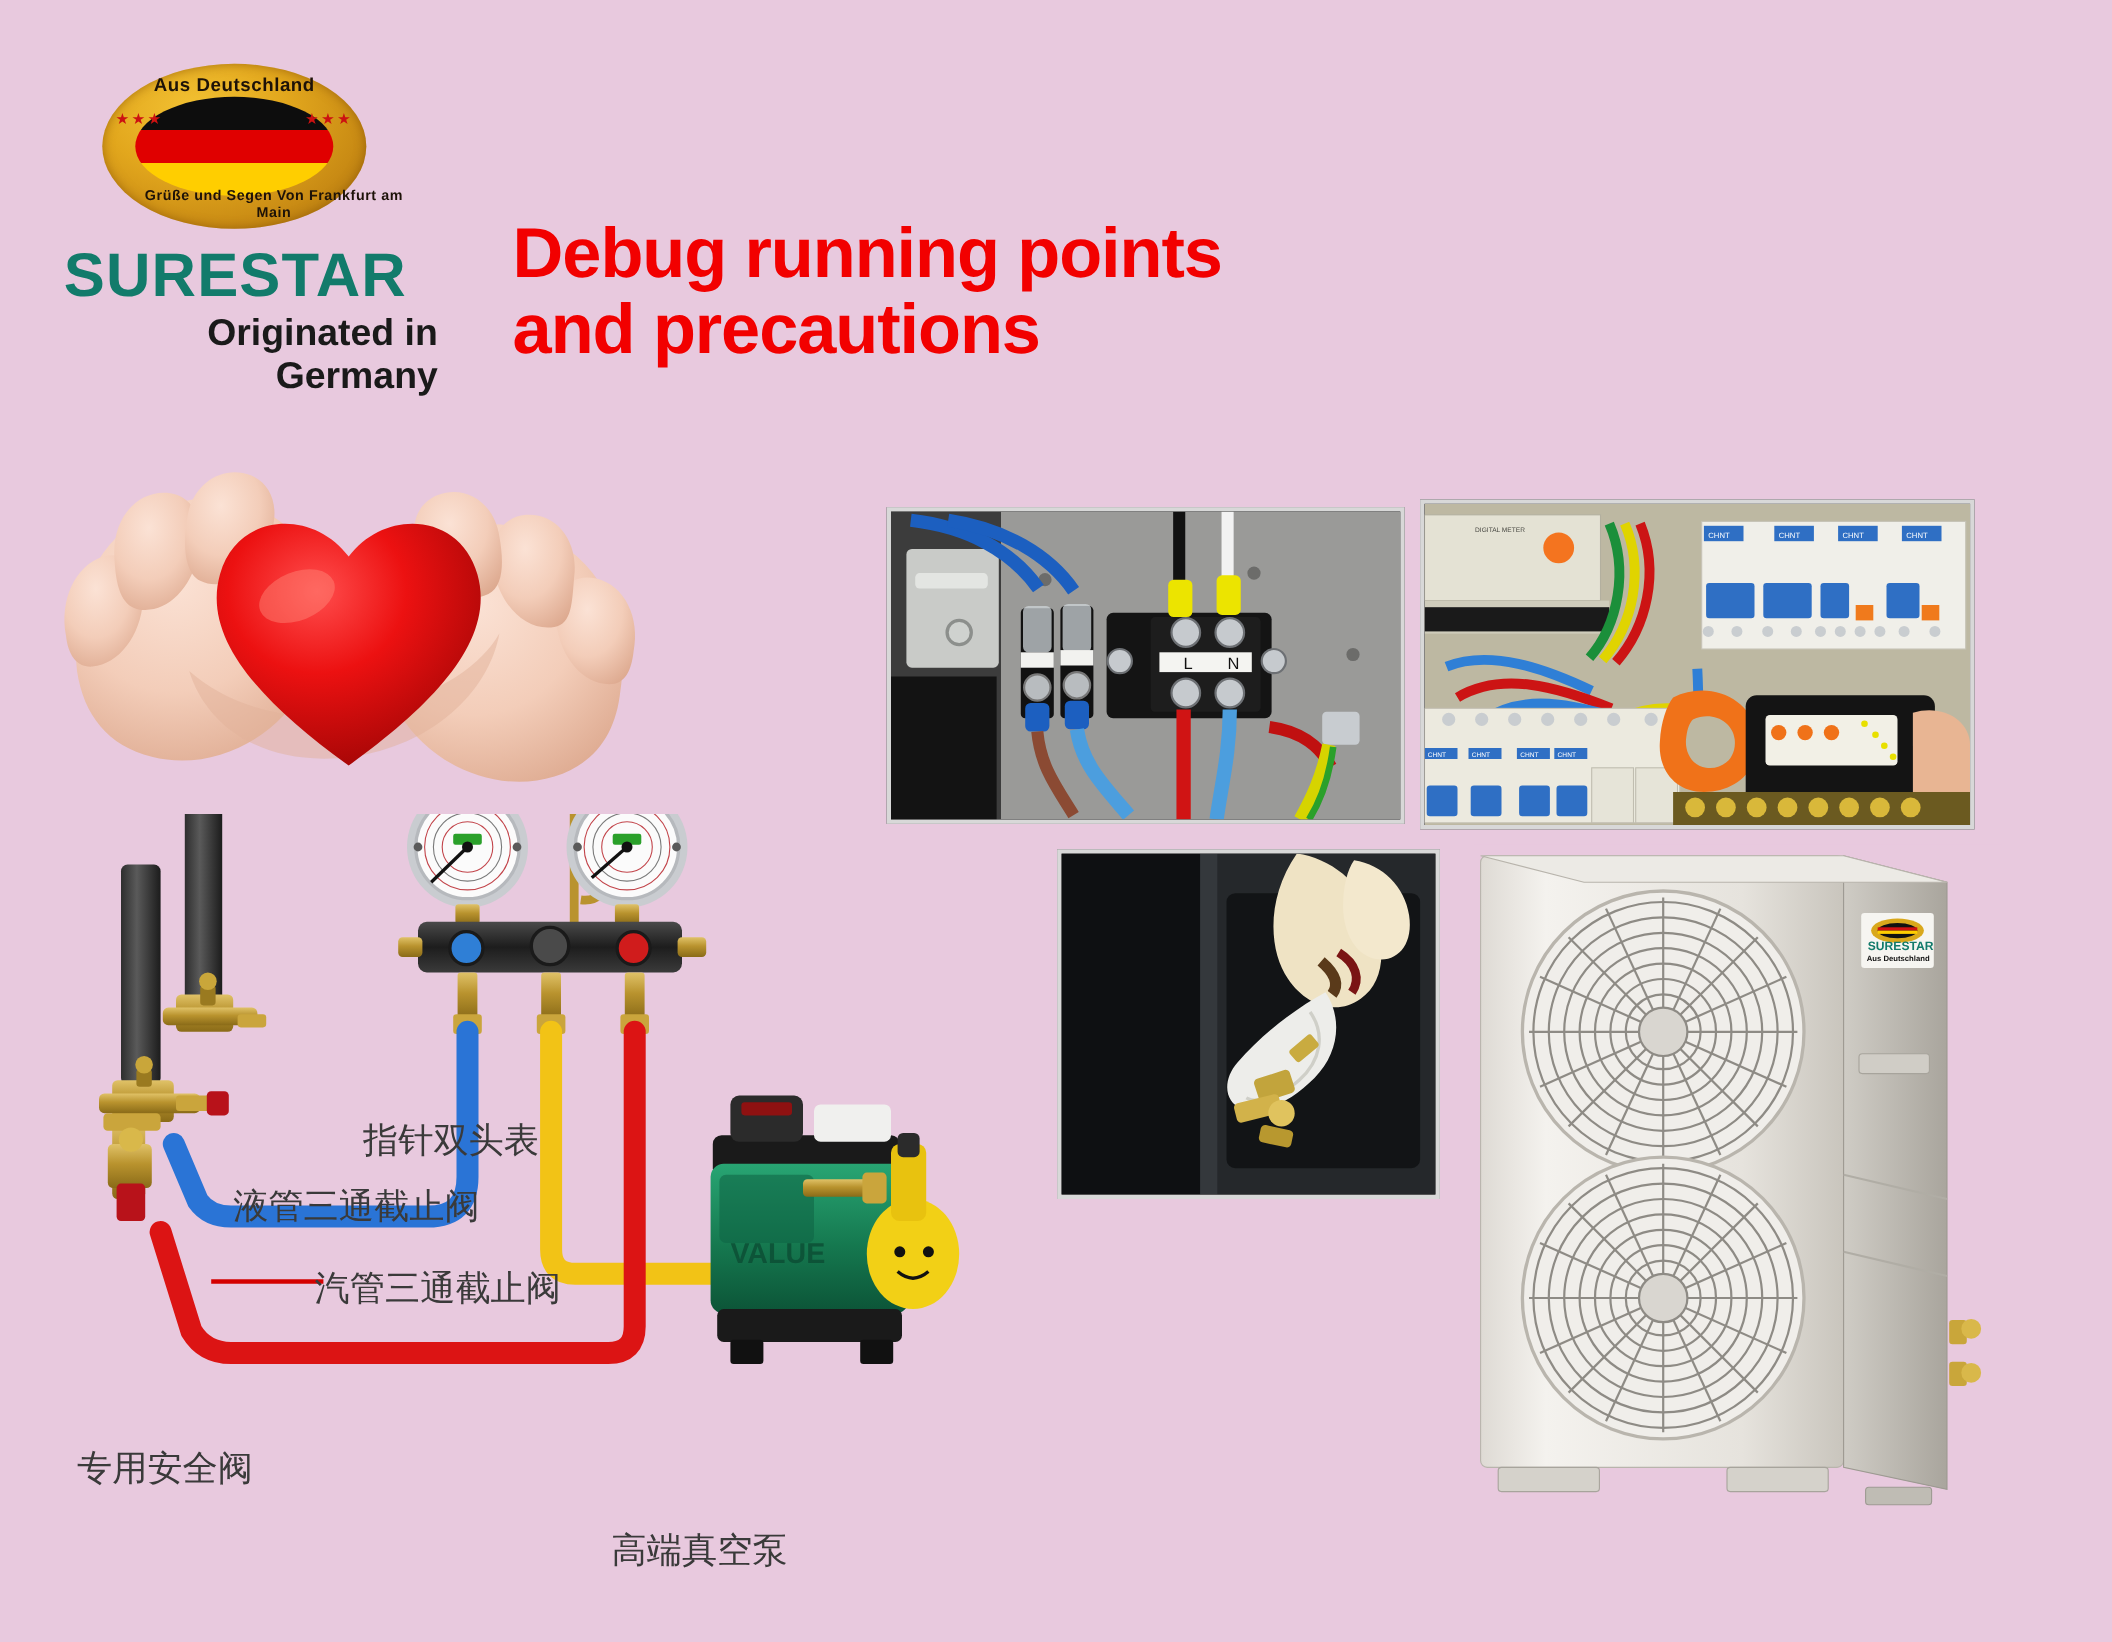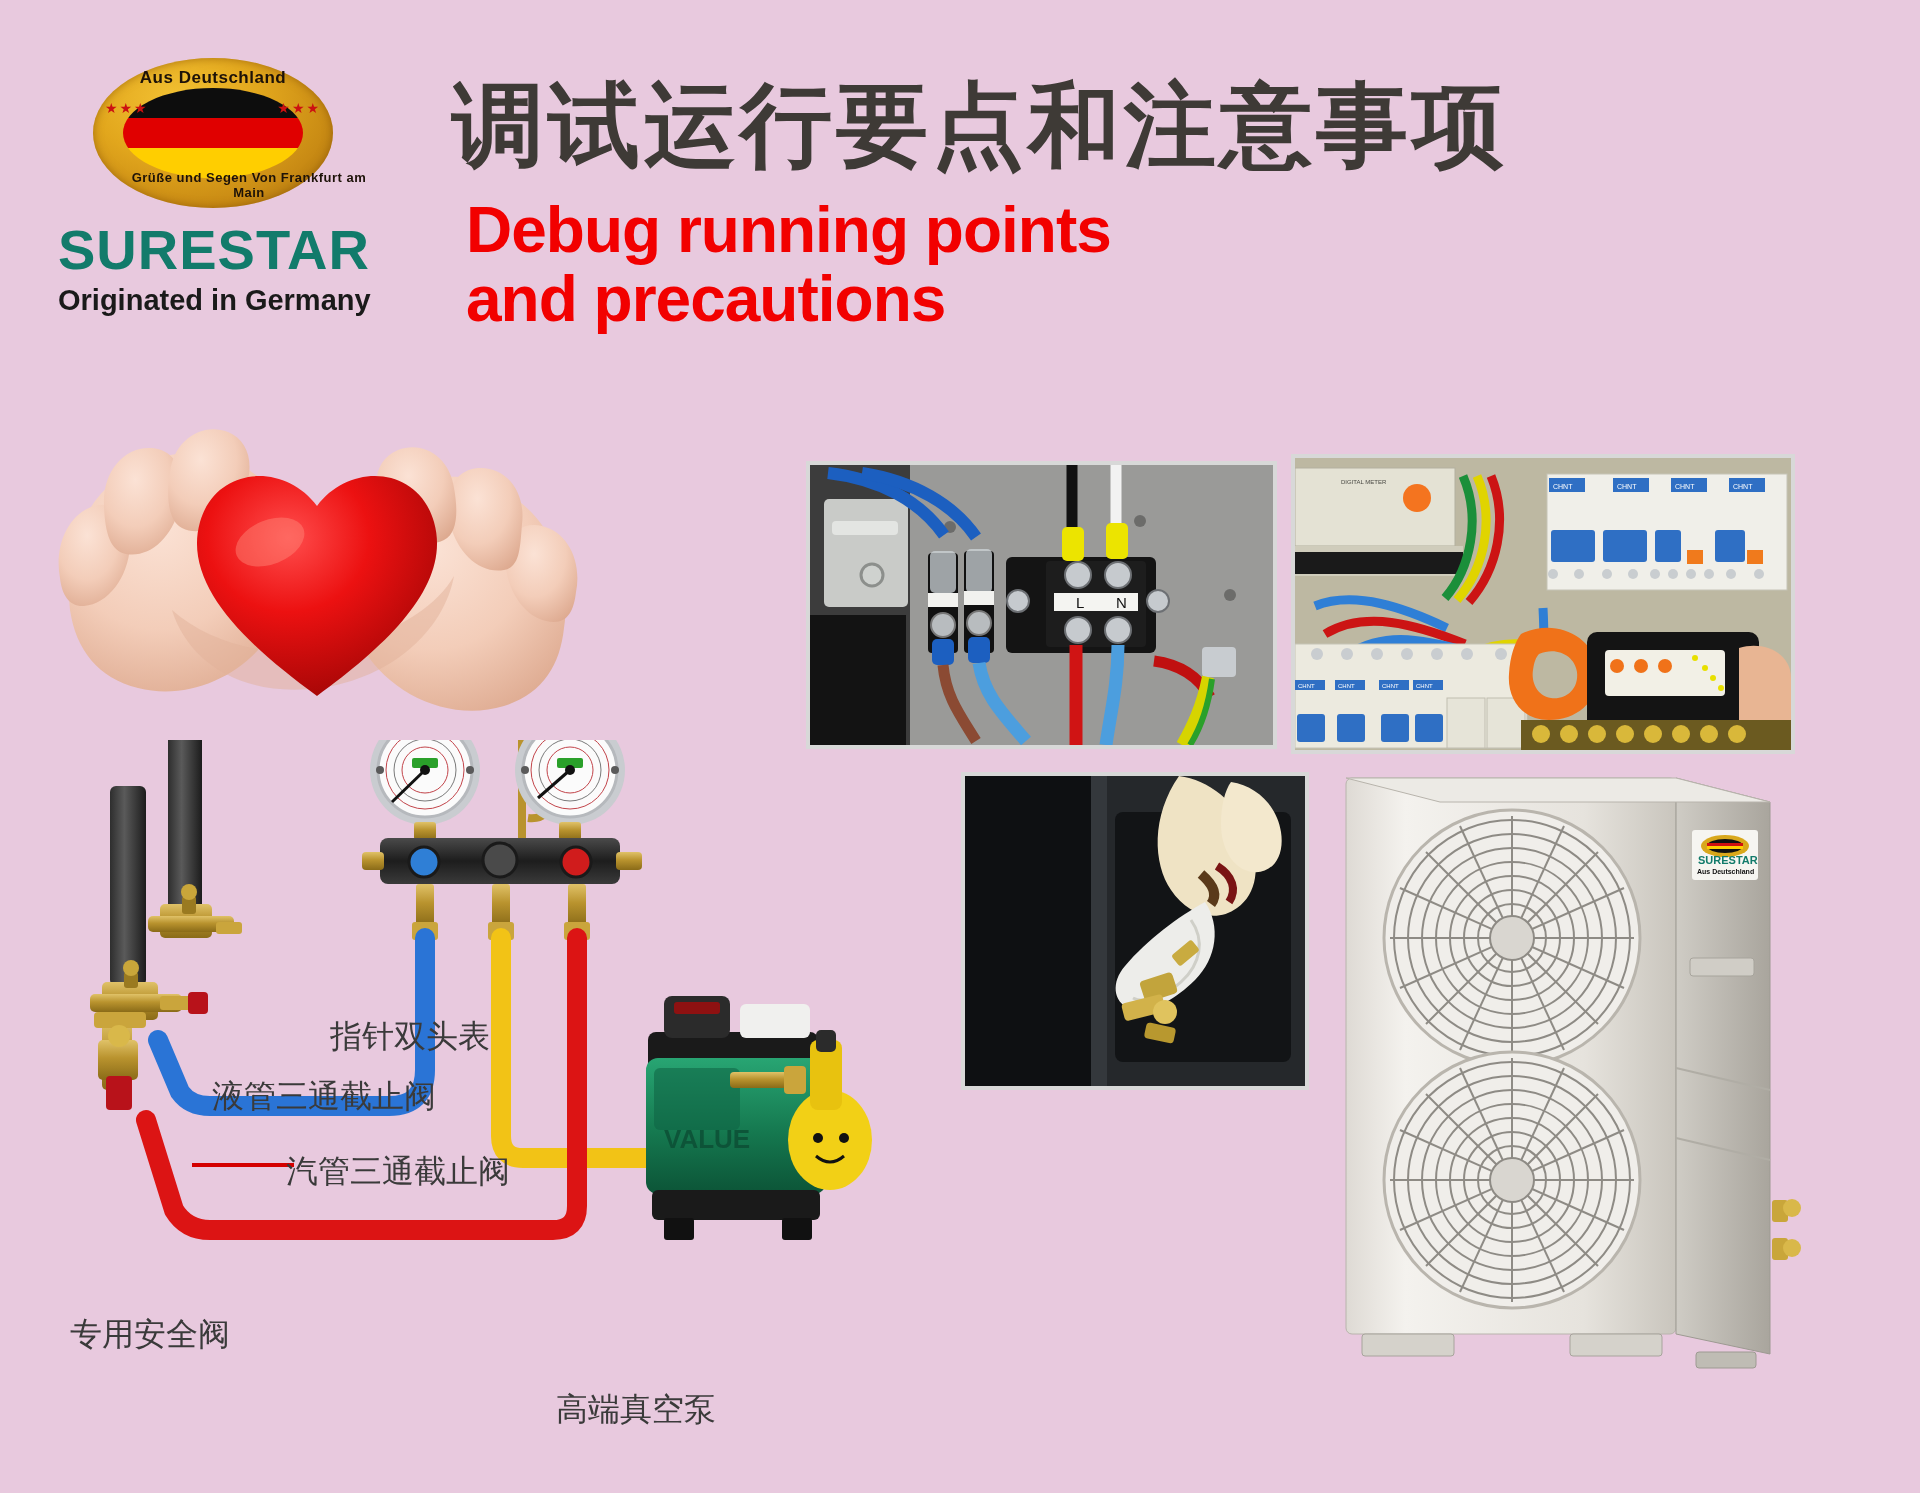--- a/index.html
+++ b/index.html
@@ -45,22 +45,23 @@
   .seal-stars.left { left: 12px; }
   .seal-stars.right { right: 12px; }
 
   .brand-name {
     margin-top: 14px;
     font-size: 56px; font-weight: bold; color: #127b6b;
     letter-spacing: 1px; line-height: 1; font-family: "Liberation Sans", sans-serif;
   }
   .brand-tagline {
     margin-top: 6px;
-    font-size: 29px; font-weight: bold; color: #1a1a1a;
+    font-size: 34px; font-weight: bold; color: #1a1a1a;
     font-family: "Liberation Sans", sans-serif;
+    text-align: right;
   }
 
   
   #title-zh {
     position: absolute; left: 452px; top: 78px;
     font-size: 92px; font-weight: bold; color: #3e3a36;
     letter-spacing: 4px; line-height: 1.05;
     font-family: "DejaVu Sans", sans-serif;
     white-space: nowrap;
   }
@@ -104,21 +105,20 @@
       <div class="seal-top-text">Aus Deutschland</div>
       <div class="seal-stars left">★★★</div>
       <div class="seal-stars right">★★★</div>
       <div class="seal-bot-text">Grüße und Segen Von Frankfurt am Main</div>
     </div>
 
     <div class="brand-name">SURESTAR</div>
     <div class="brand-tagline">Originated in Germany</div>
   </div>
 
-  <div id="title-zh">调试运行要点和注意事项</div>
 
   <div id="title-en">
     <div>Debug running points</div>
     <div>and precautions</div>
   </div>
 
   <div id="photo-hands-heart">
     <svg width="530" height="520" viewBox="0 0 530 520">
       <defs>
         <radialGradient id="skinG" cx="40%" cy="30%" r="80%">

